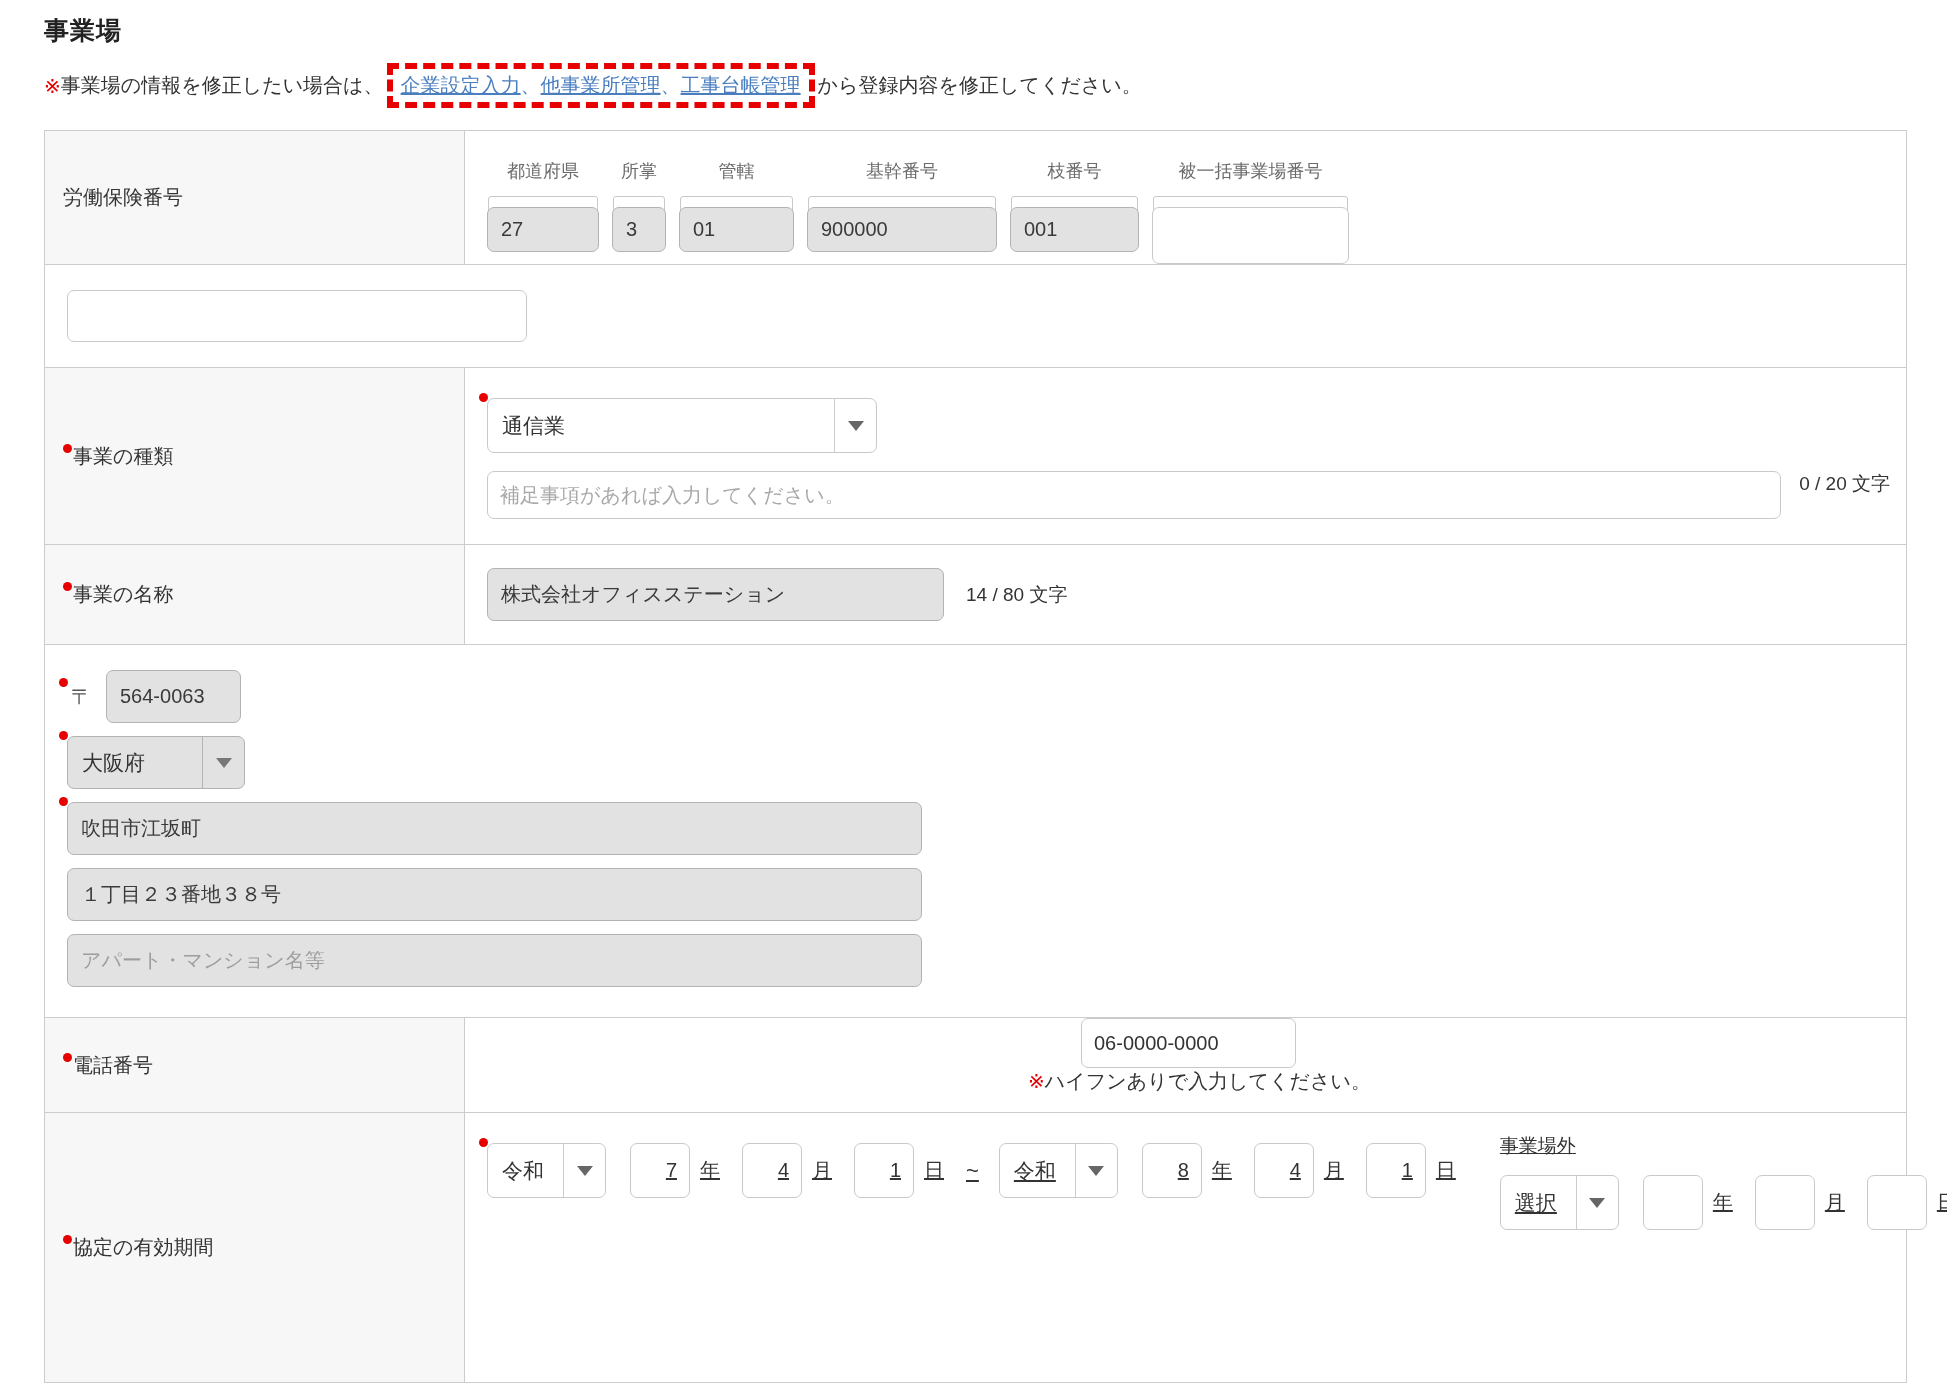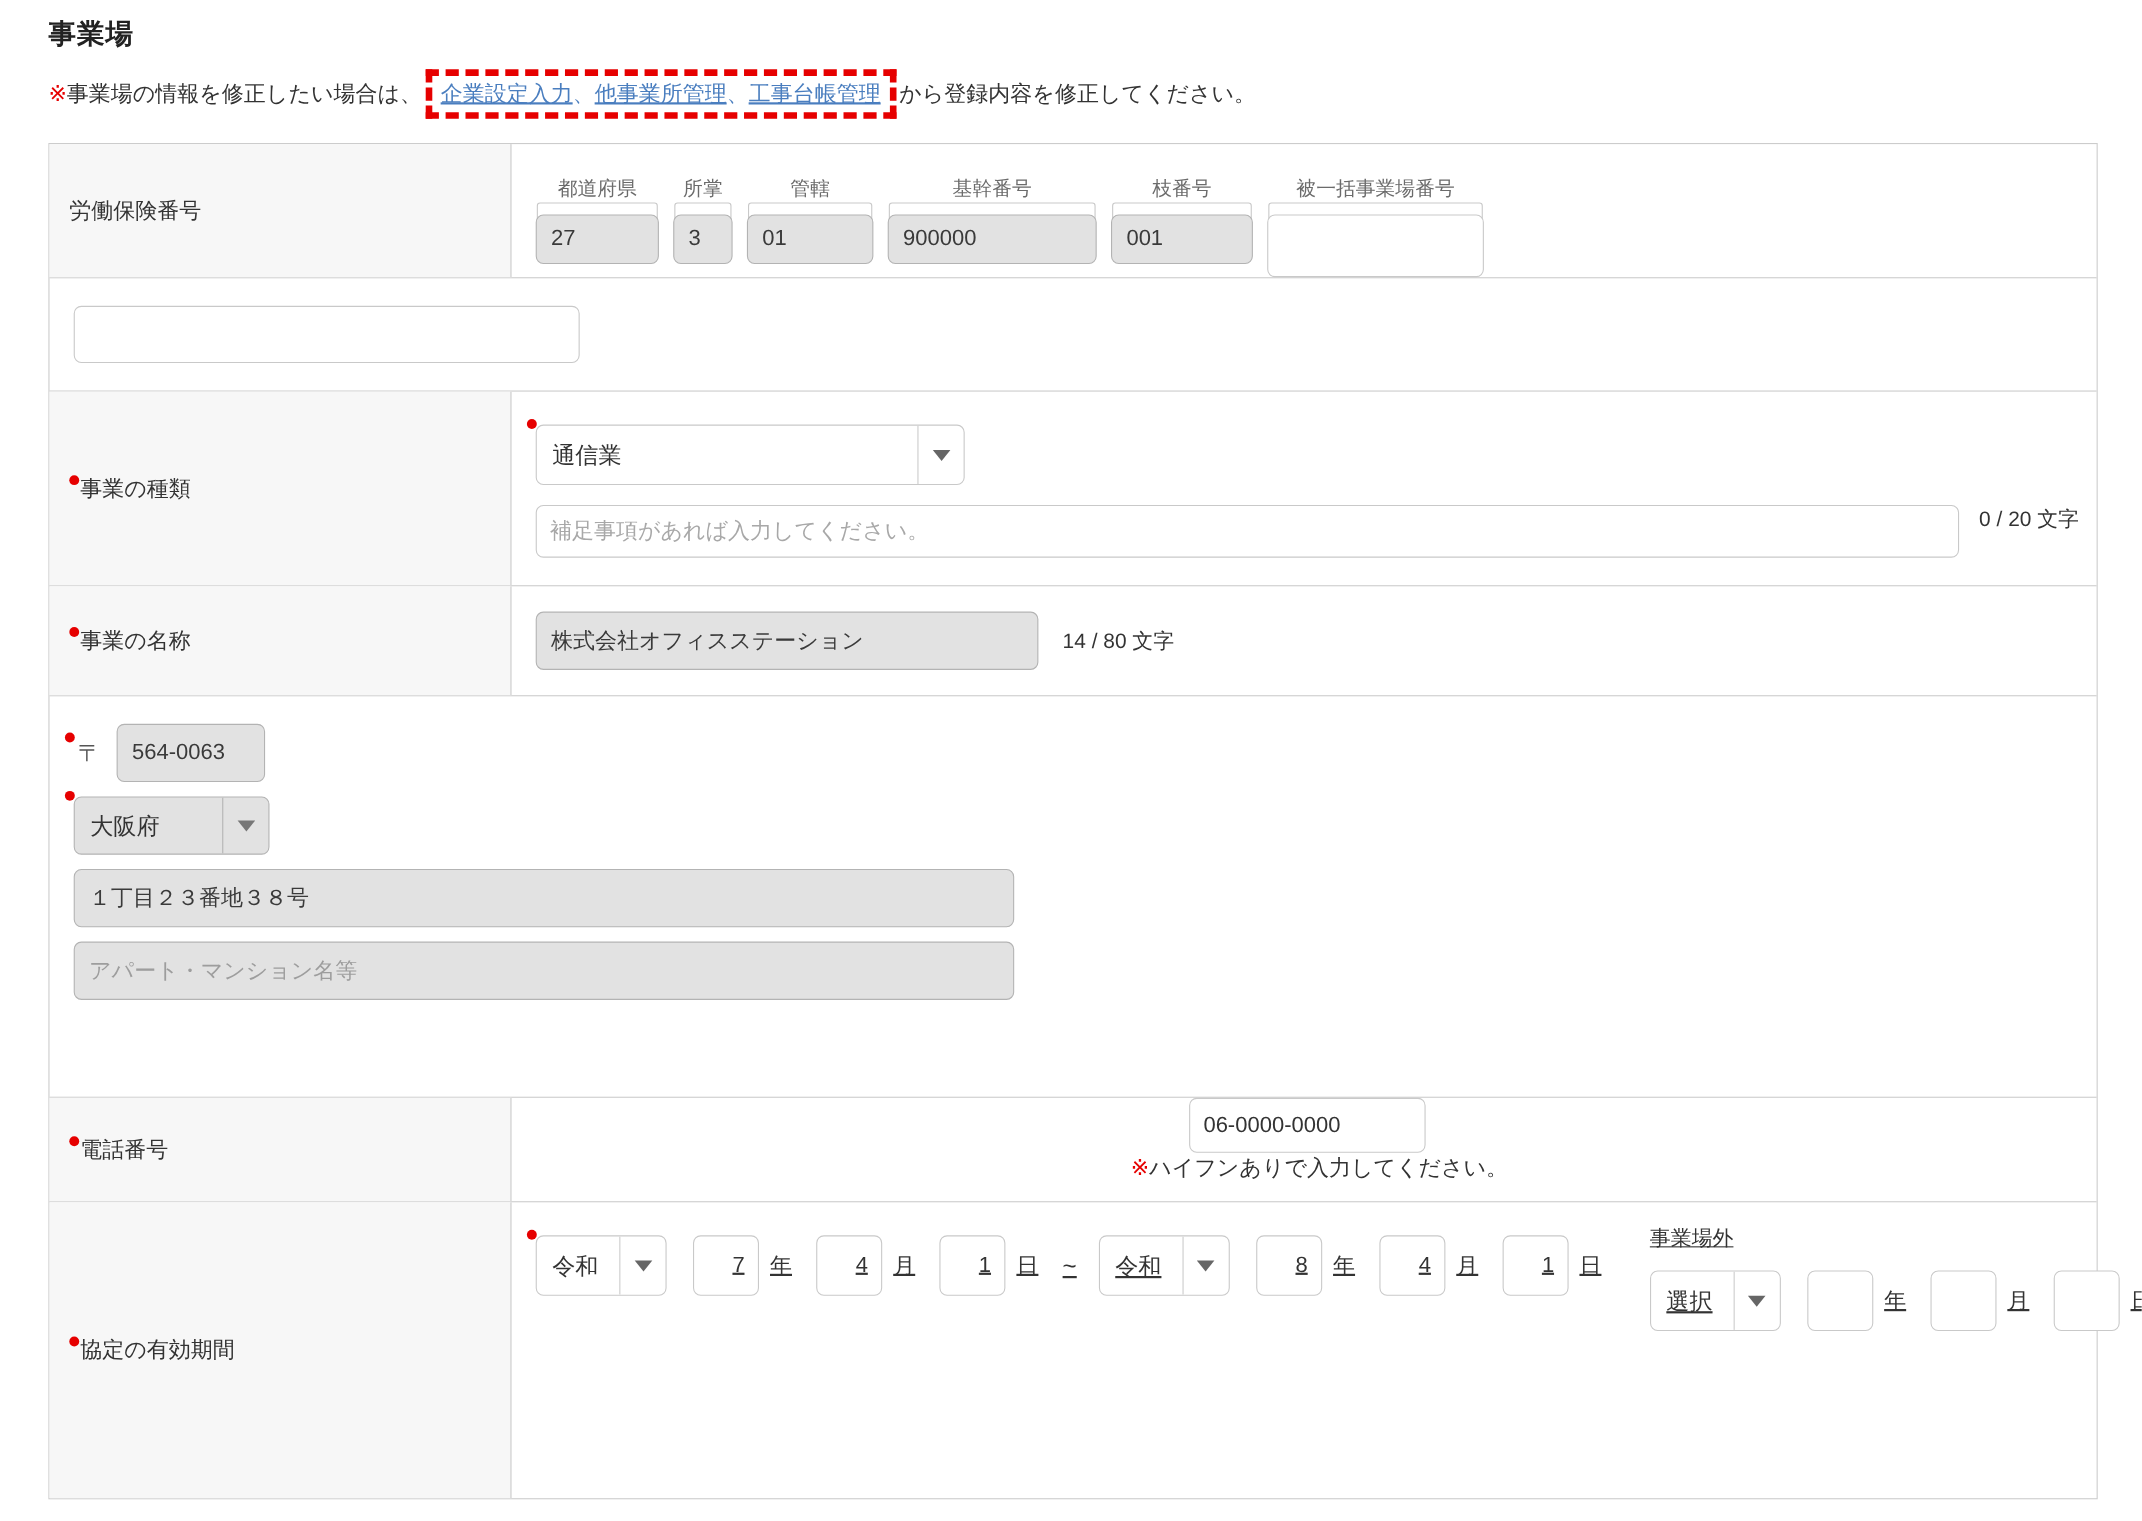--- a/index.html
+++ b/index.html
@@ -81,21 +81,21 @@
     border-top:10px solid #666;
   }
   .select.disabled { background:#e2e2e2; border-color:#b3b3b3; cursor:default; }
   .select.disabled .select-arrow { border-left-color:#b3b3b3; }
   .select.disabled .tri { border-top-color:#777; }
 
   
   .row-labor .cell-content { padding-top:28px; }
   .li-fields { display:flex; gap:13px; }
   .li-field { display:flex; flex-direction:column; }
-  .li-head { text-align:center; color:#6b6b6b; font-size:18px; margin-bottom:1px; white-space:nowrap; }
+  .li-head { text-align:center; color:#6b6b6b; font-size:18px; margin-bottom:13px; white-space:nowrap; }
   .li-ghost {
     height:24px; background:#fff;
     border:1px solid #c9c9c9; border-radius:3px 3px 0 0;
     margin:0 1px -13px 1px;
   }
   .li-box { position:relative; z-index:2; height:45px; }
   .li-input { position:relative; z-index:2; height:57px; width:100%; }
 
   
   .row-corp .cell-content { display:flex; align-items:center; }
@@ -254,20 +254,26 @@
             <span class="req-dot"></span>
             <span class="select disabled pref-select">
               <span class="select-text">大阪府</span>
               <span class="select-arrow">
                   <i class="tri"></i>
                 </span>
             </span>
           </span>
         </div>
         <div class="addr-line">
+          <span class="field-wrap">
+            <span class="req-dot"></span>
+            <div class="ro-box addr-input">吹田市江坂町</div>
+          </span>
+        </div>
+        <div class="addr-line">
           <div class="ro-box addr-input">１丁目２３番地３８号</div>
         </div>
         <div class="addr-line" style="margin-bottom:0">
           <div class="ro-box placeholder addr-input">アパート・マンション名等</div>
         </div>
       </div>
     </div>
 
     <div class="row row-phone" style="min-height:95px">
       <div class="cell-label">

